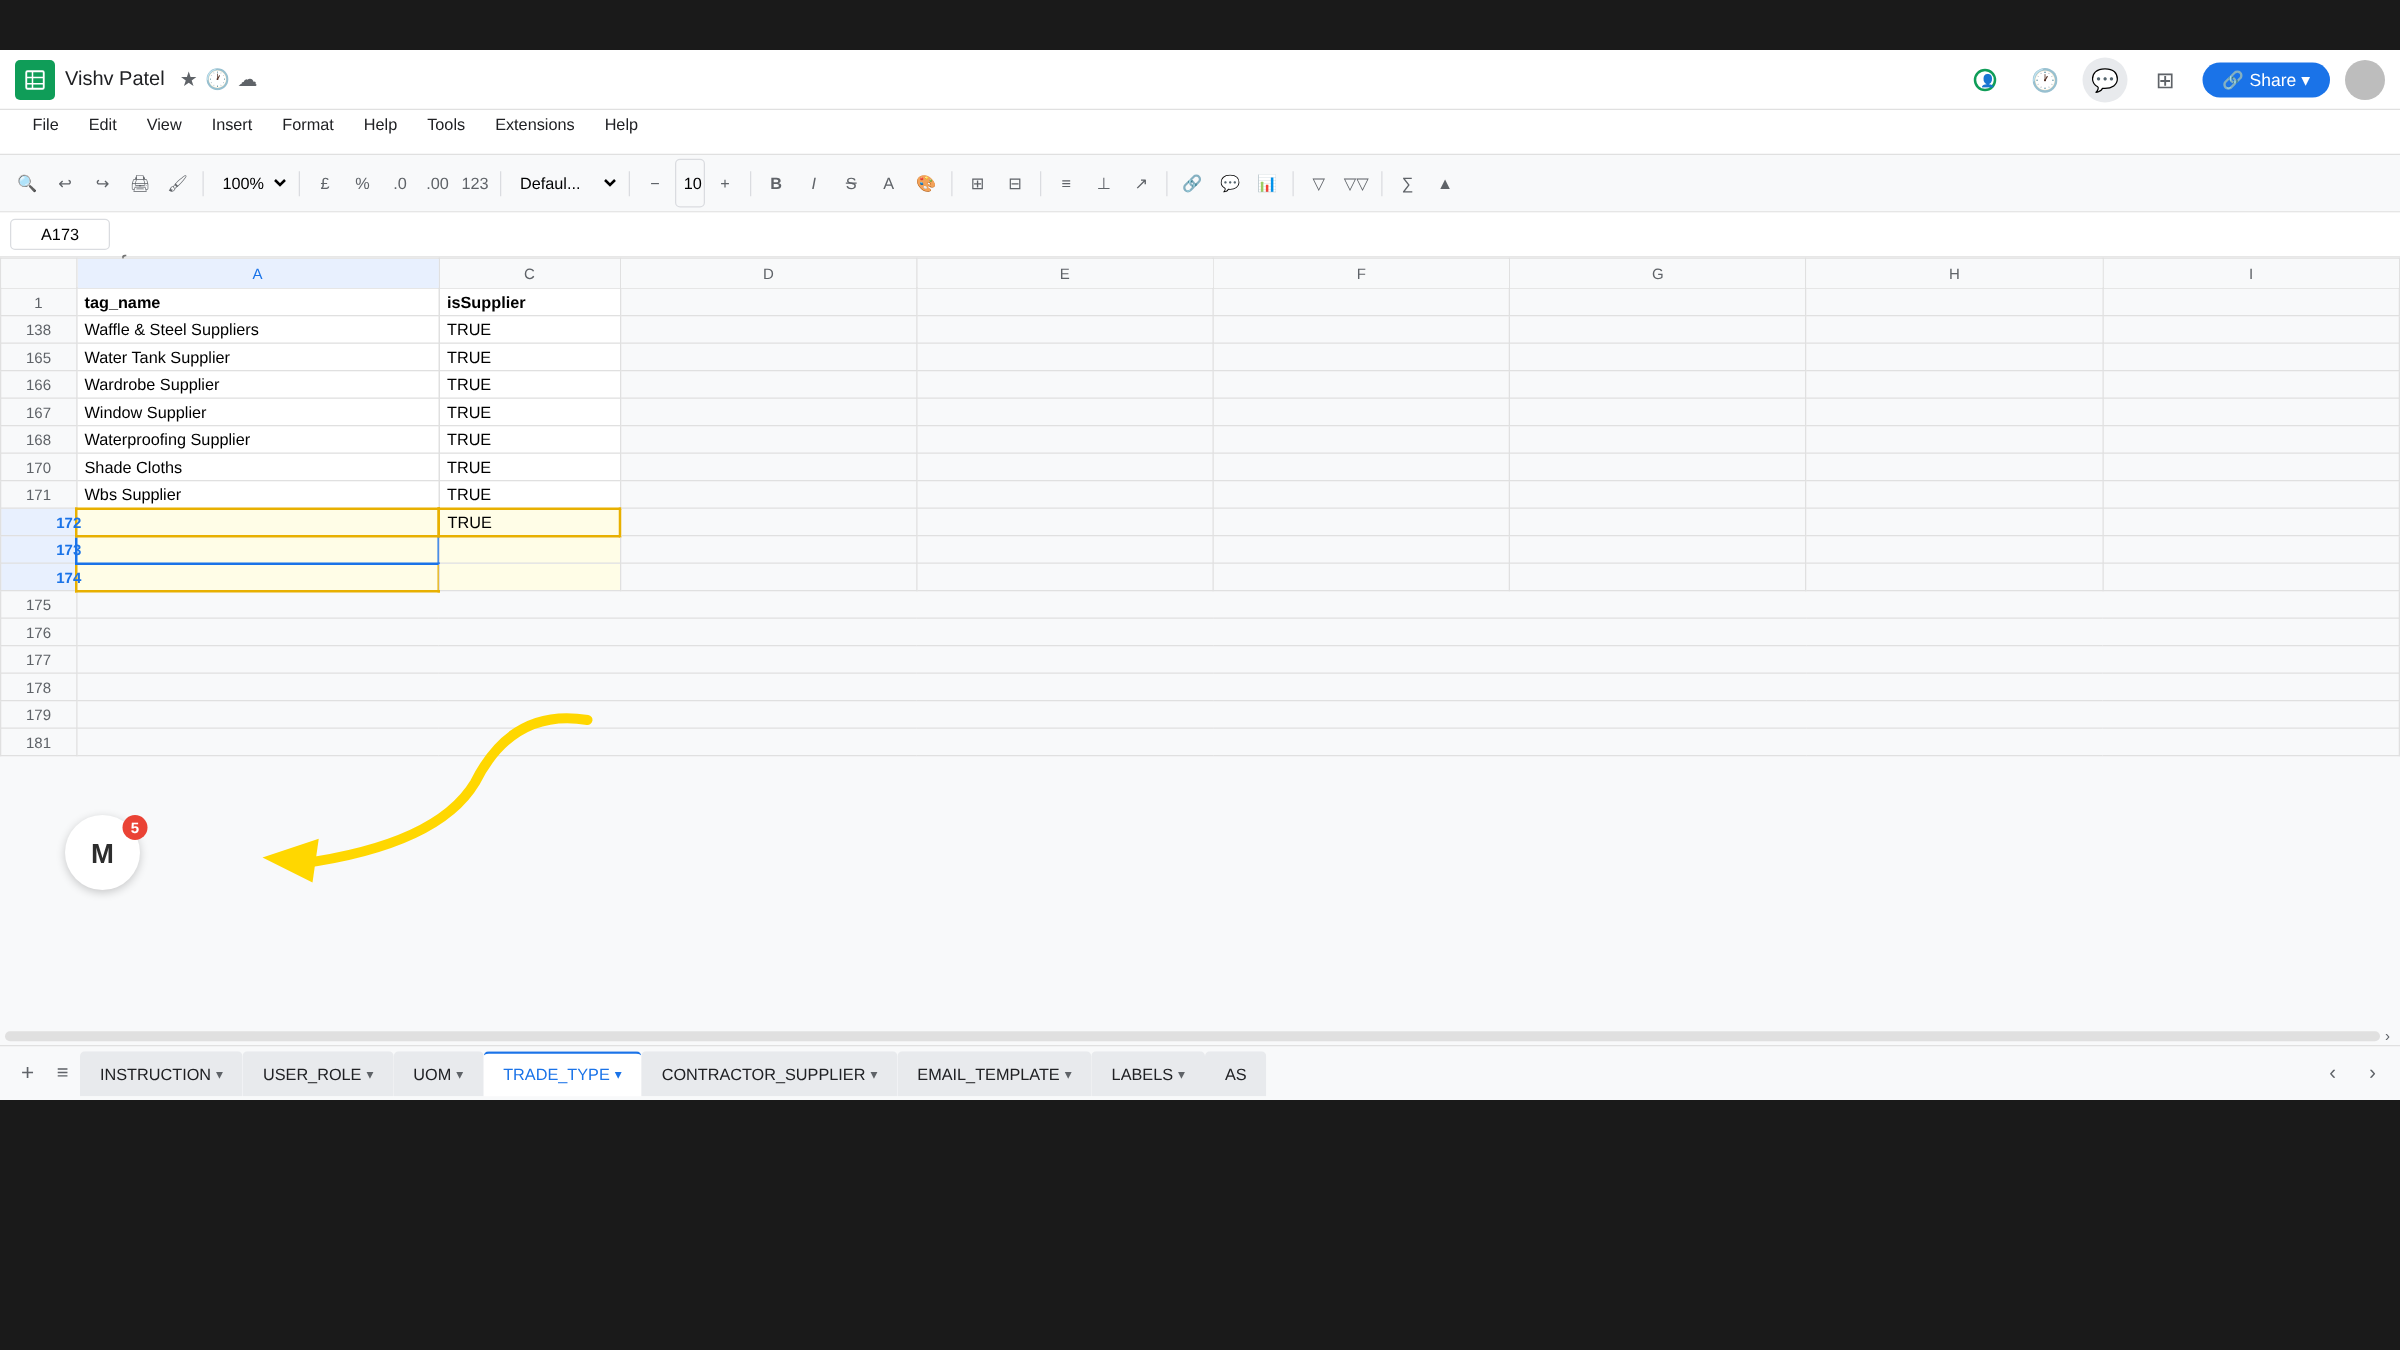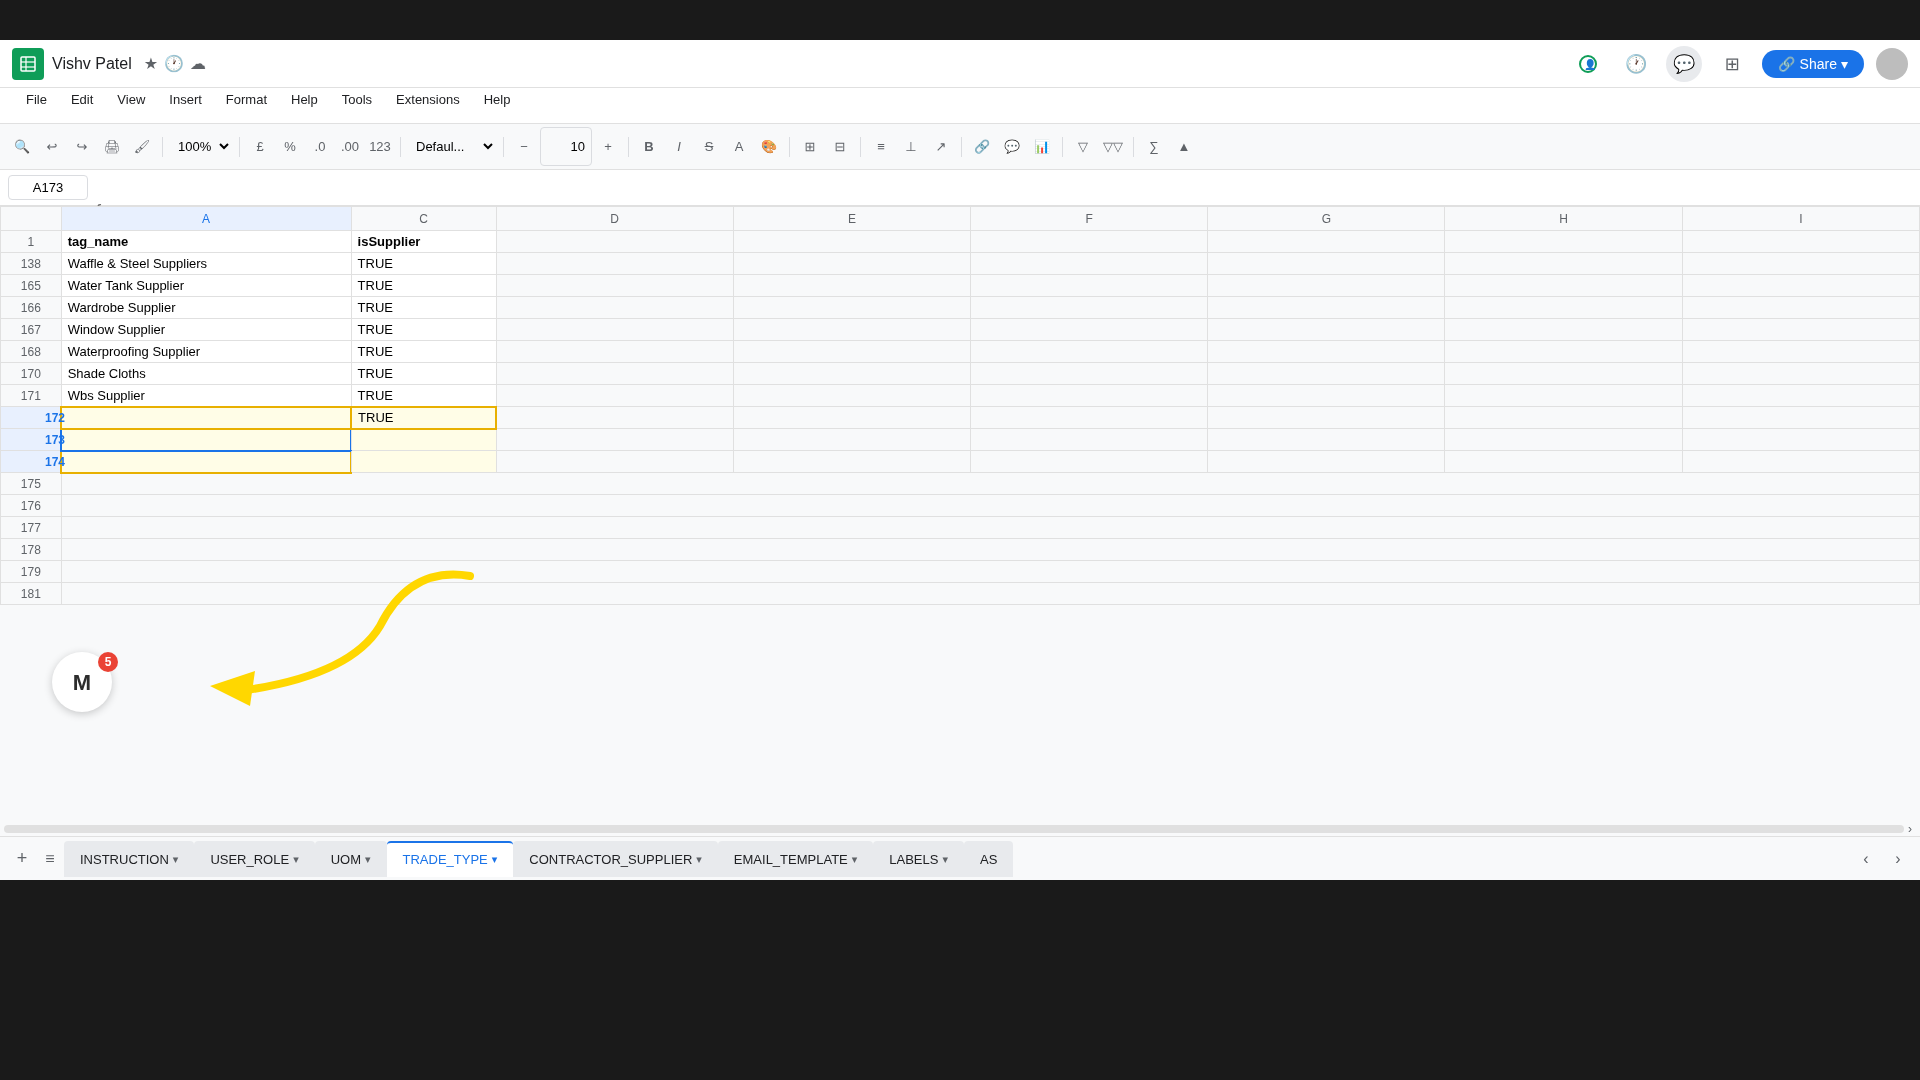--- a/index.html
+++ b/index.html
@@ -106,21 +106,21 @@
       font-size: 13px;
       padding: 2px 4px;
       border-radius: 4px;
       cursor: pointer;
     }
     .font-size-box {
       border: 1px solid #dadce0;
       border-radius: 4px;
       padding: 11px 6px;
       font-size: 13px;
-      width: 52px; text-align: right;
+      width: 24px; text-align: center;
     }
 
     
     .formula-bar {
       background: #fff;
       height: 36px;
       display: flex;
       align-items: center;
       padding: 0 8px;
       border-bottom: 1px solid #e0e0e0;

